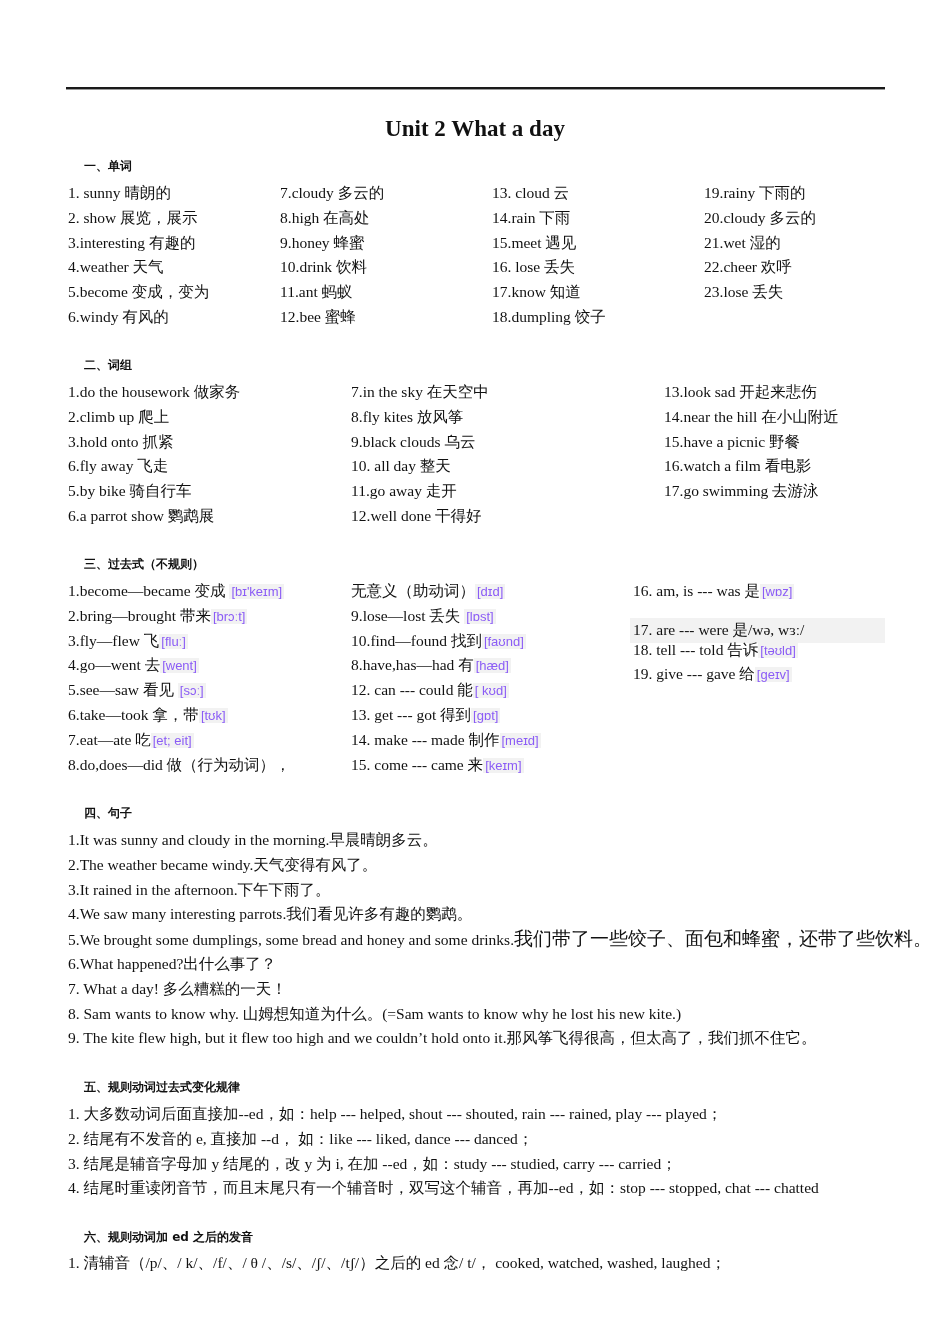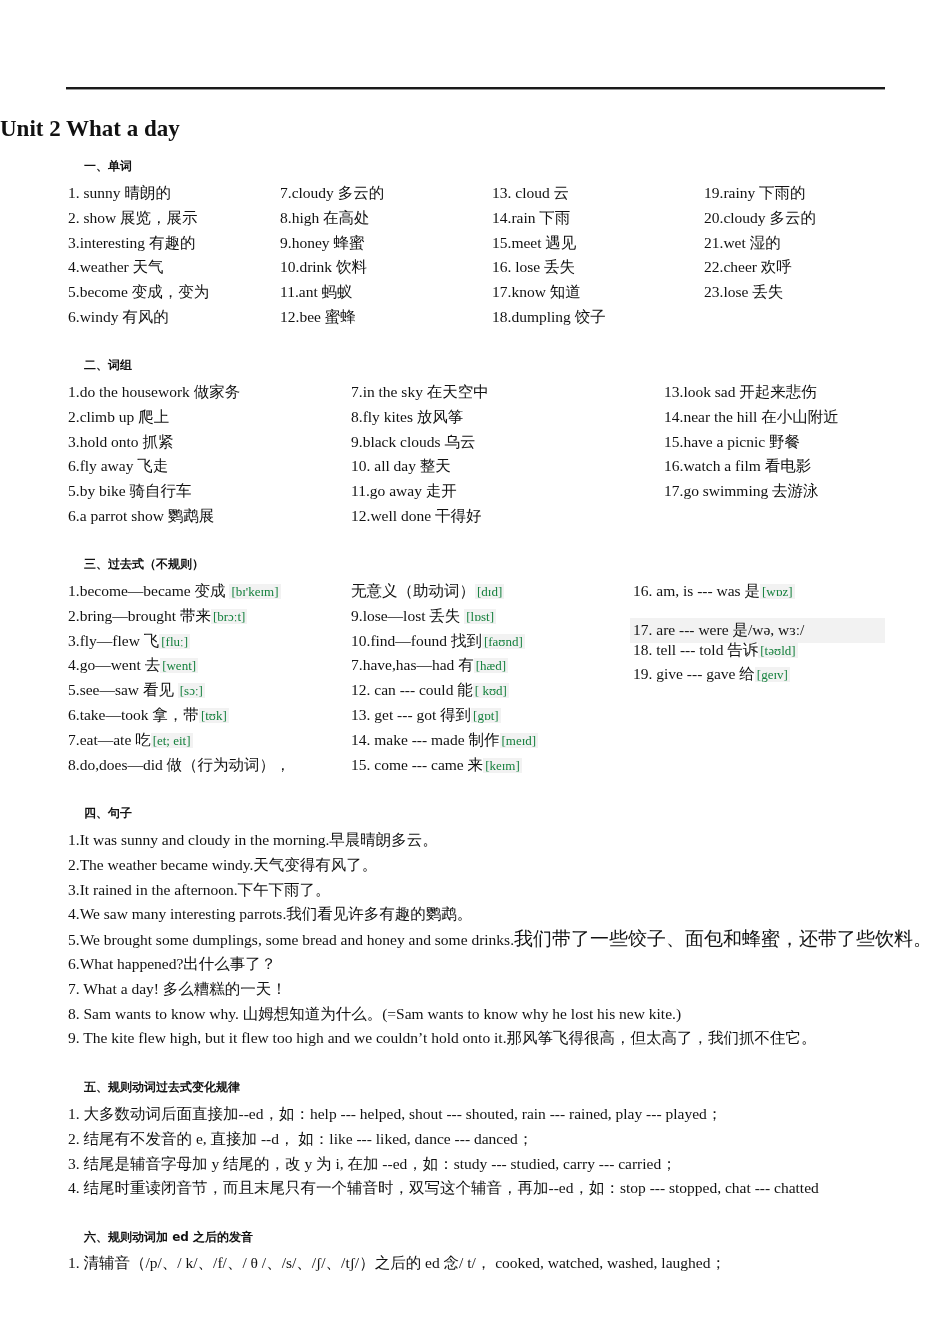--- a/index.html
+++ b/index.html
@@ -6,33 +6,33 @@
   body {
     width: 950px; height: 1344px; position: relative; overflow: hidden;
     font-family: "Liberation Serif", "DejaVu Serif", serif;
     color: #111;
   }
   .rule {
     position: absolute; left: 66px; top: 87px; width: 819px; height: 2px;
     background: #1a1a1a; border-bottom: 1px solid #999;
   }
   .title {
-    position: absolute; left: 0; top: 116px; width: 950px; 
+    position: absolute; left: 0; top: 116px; width: 950px; text-align: center;
     font-weight: bold; font-size: 23px; font-family: "Liberation Serif", serif;
   }
   .section-heading {
     position: absolute; left: 84px; font-weight: bold; font-size: 12px;
     font-family: "DejaVu Sans", "Liberation Sans", sans-serif;
   }
   .col {
     position: absolute; font-size: 15.5px; line-height: 24.8px; white-space: nowrap;
   }
   .col div { height: 24.8px; }
   .ipa {
-    background: #f2f2f2; color: #15803d; font-family: Liberation Serif, serif;
+    background: #f2f2f2; color: #8b5cf6; font-family: Liberation Sans, sans-serif;
     font-size: 13px; padding: 0 2px;
   }
   .hl-row { background: #f2f2f2; width: 252px; }
   .lines {
     position: absolute; left: 68px; font-size: 15.5px; line-height: 24.8px; white-space: nowrap;
   }
   .lines div { height: 24.8px; }
   .small-cn { font-size: 19px; }
 </style>
 </head>
@@ -107,21 +107,21 @@
   <div><span>4.go—went  去</span><span class="ipa">[went]</span></div>
   <div><span>5.see—saw  看见  </span><span class="ipa">[sɔː]</span></div>
   <div><span>6.take—took 拿，带</span><span class="ipa">[tʊk]</span></div>
   <div><span>7.eat—ate  吃</span><span class="ipa">[et; eit]</span></div>
   <div><span>8.do,does—did  做（行为动词），</span></div>
 </div>
 <div class="col" style="left:351px;top:579px">
   <div><span>无意义（助动词）</span><span class="ipa">[dɪd]</span></div>
   <div><span>9.lose—lost    丢失  </span><span class="ipa">[lɒst]</span></div>
   <div><span>10.find—found 找到</span><span class="ipa">[faʊnd]</span></div>
-  <div><span>7.have,has—had 有</span><span class="ipa">[hæd]</span></div>
+  <div><span>8.have,has—had 有</span><span class="ipa">[hæd]</span></div>
   <div><span>12. can --- could  能</span><span class="ipa">[ kʊd]</span></div>
   <div><span>13. get --- got 得到</span><span class="ipa">[gɒt]</span></div>
   <div><span>14. make --- made  制作</span><span class="ipa">[meɪd]</span></div>
   <div><span>15. come --- came  来</span><span class="ipa">[keɪm]</span></div>
 </div>
 <div class="col" style="left:633px;top:579px">
   <div><span>16. am, is --- was  是</span><span class="ipa">[wɒz]</span></div>
   <div class="hl-row" style="margin-top:14px;margin-left:-3px;padding-left:3px"><span>17. are --- were  是/wə, wɜː/</span></div>
   <div style="margin-top:-5px"><span>18. tell --- told  告诉</span><span class="ipa">[təʊld]</span></div>
   <div><span>19. give --- gave  给</span><span class="ipa">[geɪv]</span></div>

